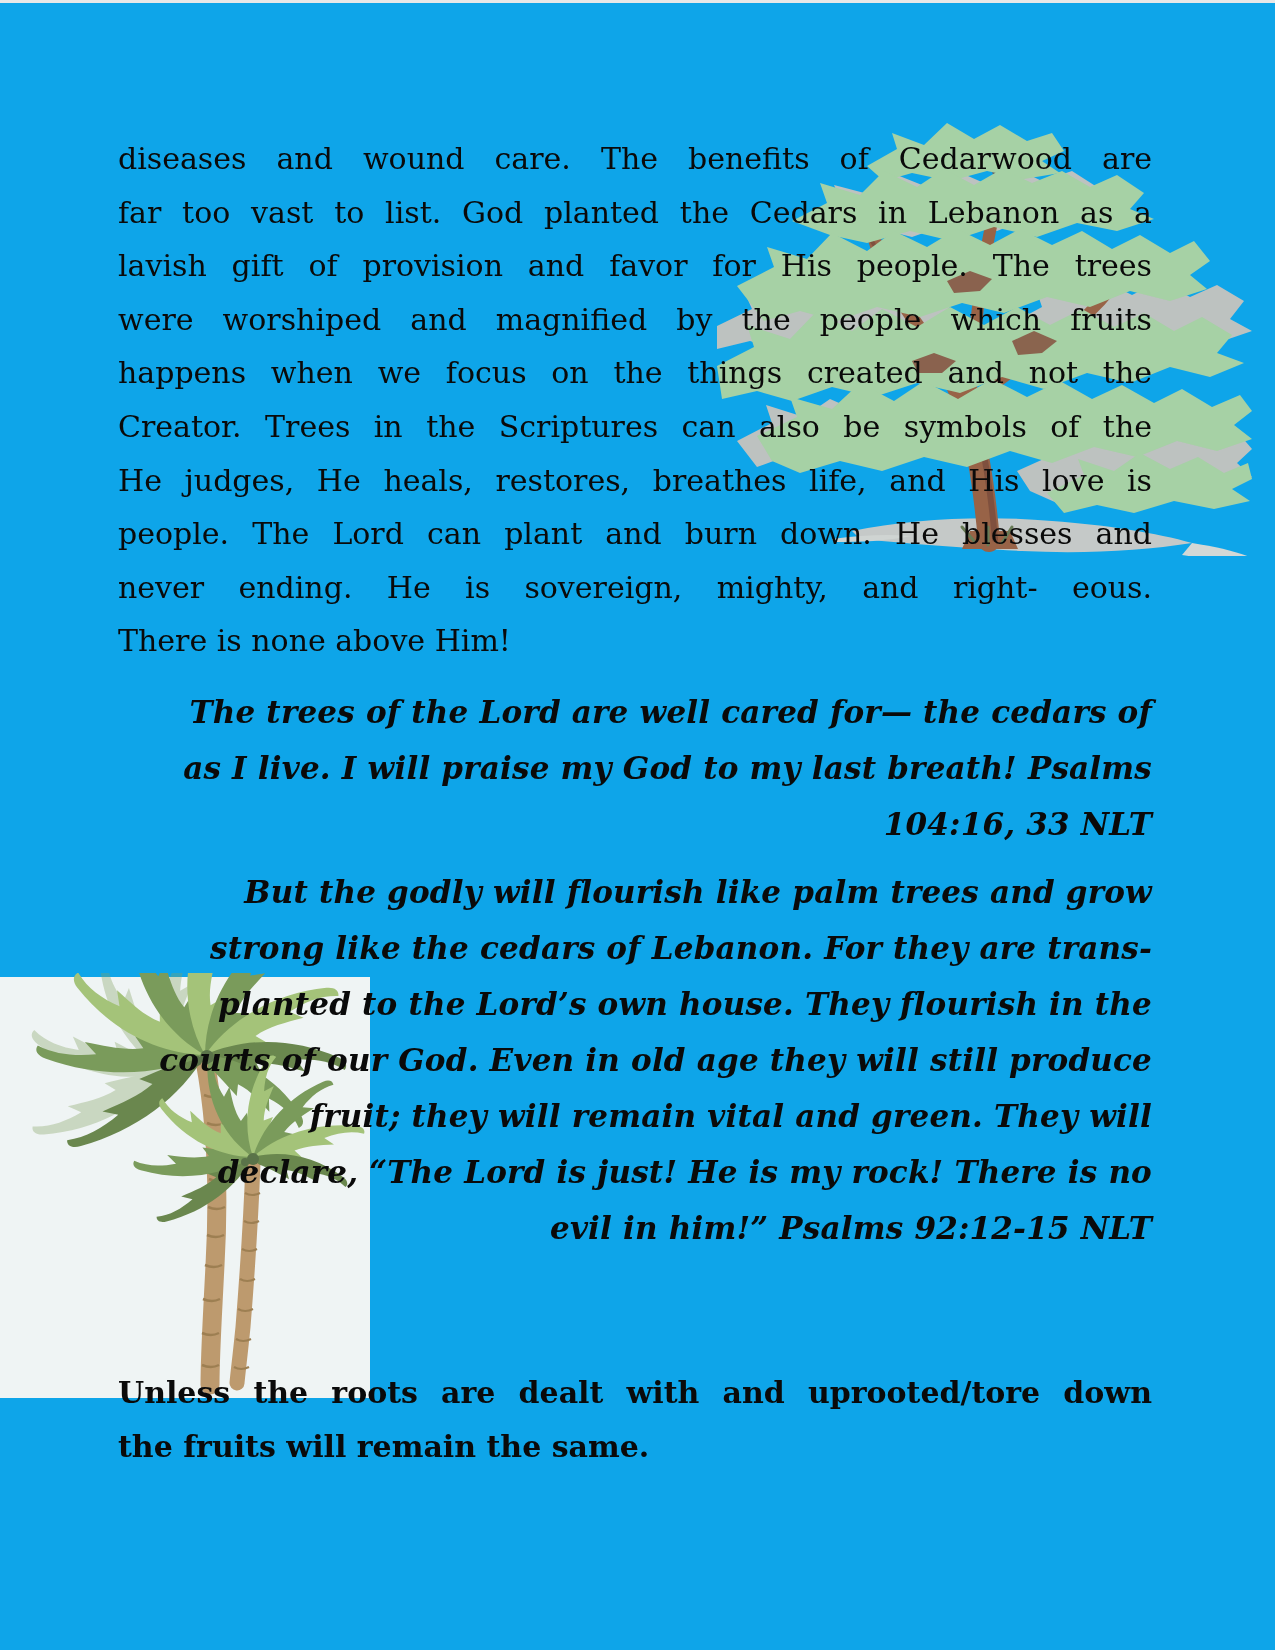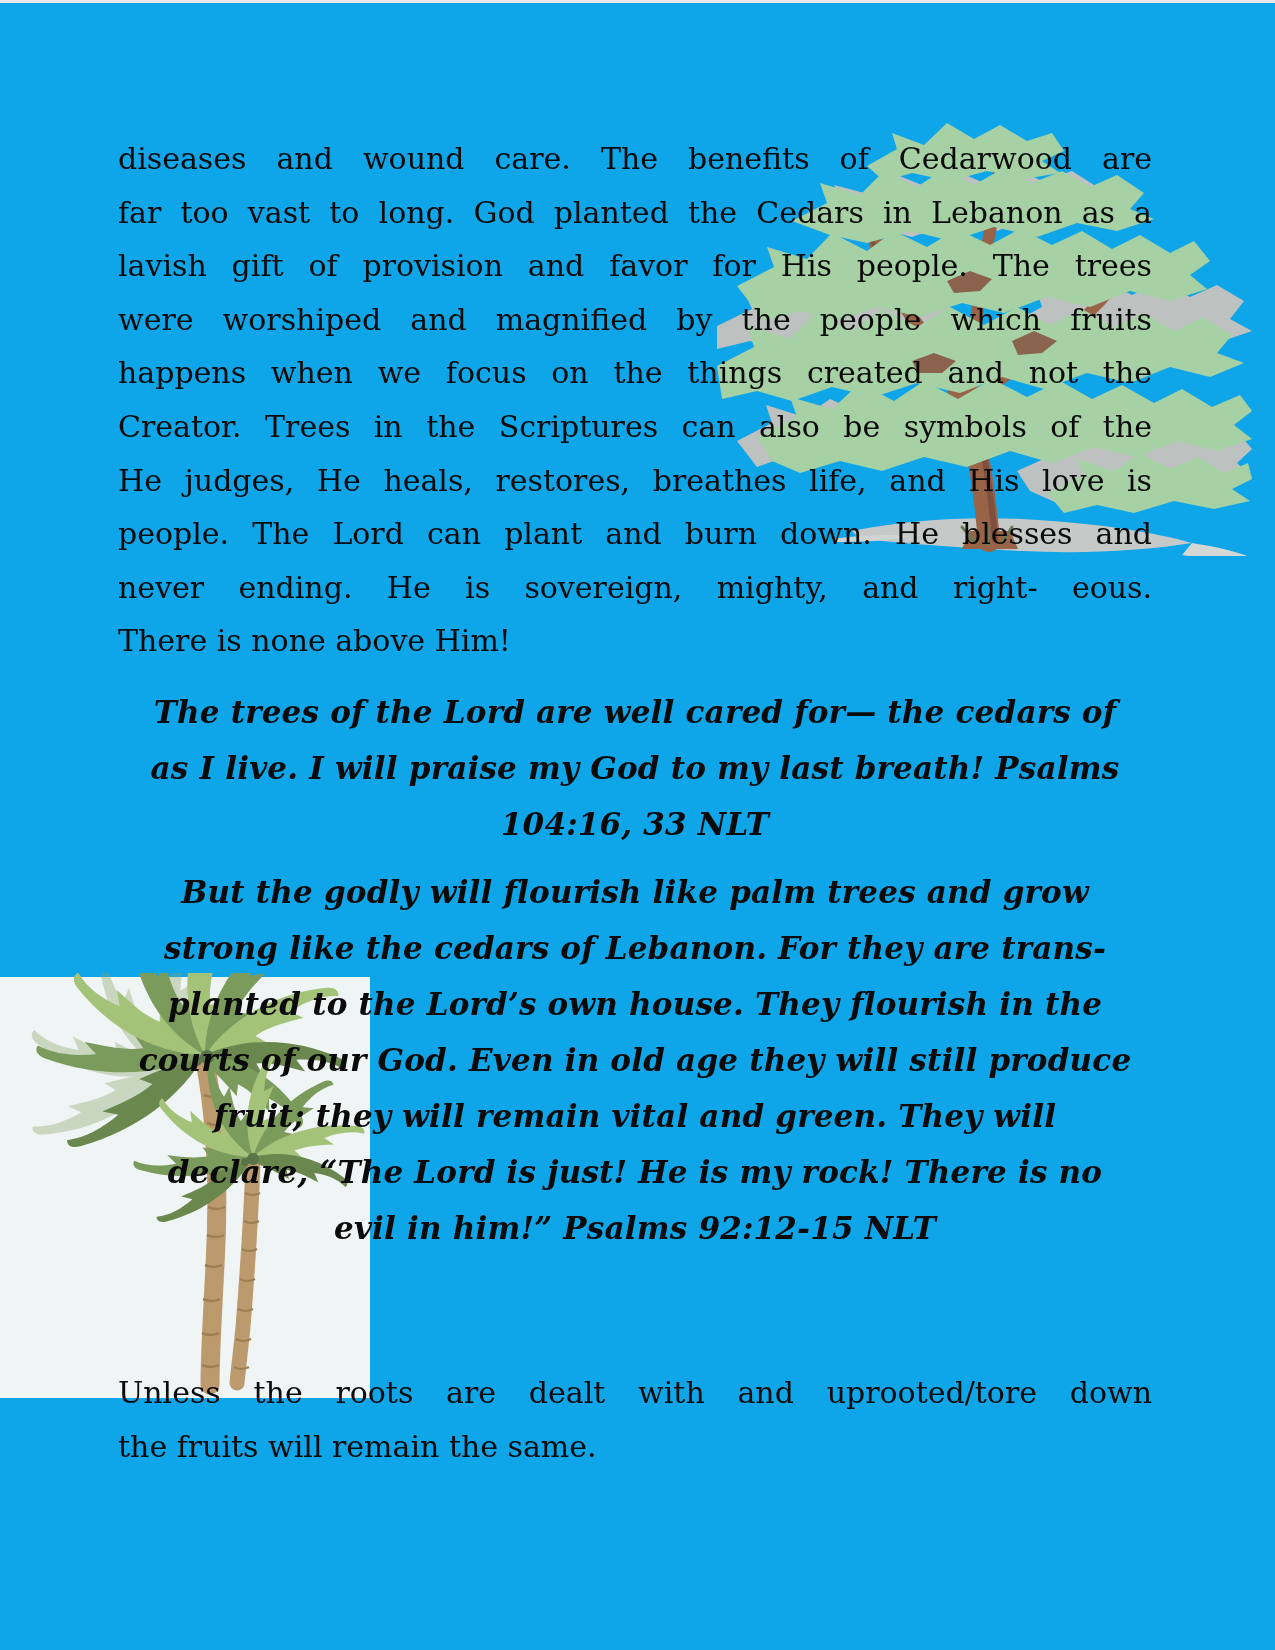--- a/index.html
+++ b/index.html
@@ -12,24 +12,24 @@
     font-family:"DejaVu Serif","Liberation Serif",serif;
     color:#0a0a0a;
   }
   .art{position:absolute;z-index:0;}
   .cedar{left:712px;top:108px;width:540px;height:445px;opacity:.97;}
   .palms{left:-2px;top:970px;width:376px;height:426px;opacity:.97;}
   .textblock{position:absolute;left:118px;width:1034px;z-index:2;}
   .para1{top:129px;font-size:30px;line-height:53.6px;}
   .quotes{top:681px;font-size:31px;line-height:56px;font-weight:bold;font-style:italic;letter-spacing:.2px;}
   .quote-part2{margin-top:12px;}
-  .para2{top:1363px;font-size:30px;line-height:53.6px;}
+  .para2{top:1363px;font-size:30px;line-height:53.6px;font-weight:bold;}
   .justify .line{text-align:justify;text-align-last:justify;}
   .justify .line:last-child{text-align:center;text-align-last:left;}
-  .quotes .line{text-align:center;}
+  .quotes .line{text-align:right;}
   .line{width:100%;white-space:nowrap;}
   .justify .line{white-space:normal;}
 </style>
 </head>
 <body>
 
 <div class="page">
 
   <svg class="art cedar" viewBox="0 0 540 445" aria-hidden="true">
 
@@ -147,21 +147,21 @@
       <use href="#frond" transform="rotate(320) scale(1.0,0.9)" fill="#7e9b57"></use>
       <use href="#frond" transform="rotate(350) scale(1.05,0.9)" fill="#a9c476"></use>
       <use href="#frond" transform="rotate(20) scale(0.9,0.85)" fill="#6d8749"></use>
       <circle cx="0" cy="2" r="6" fill="#5d7244"></circle>
         <circle cx="-8" cy="5" r="4" fill="#5d7244"></circle>
     </g>
   </svg>
 
   <div class="textblock para1 justify">
       <div class="line">diseases and wound care. The benefits of Cedarwood are</div>
-      <div class="line">far too vast to long. God planted the Cedars in Lebanon as a</div>
+      <div class="line">far too vast to list. God planted the Cedars in Lebanon as a</div>
       <div class="line">lavish gift of provision and favor for His people. The trees</div>
       <div class="line">were worshiped and magnified by the people which fruits</div>
       <div class="line">happens when we focus on the things created and not the</div>
       <div class="line">Creator. Trees in the Scriptures can also be symbols of the</div>
       <div class="line">He judges, He heals, restores, breathes life, and His love is</div>
       <div class="line">people. The Lord can plant and burn down. He blesses and</div>
       <div class="line">never ending. He is sovereign, mighty, and right- eous.</div>
       <div class="line">There is none above Him!</div>
     </div>
 

